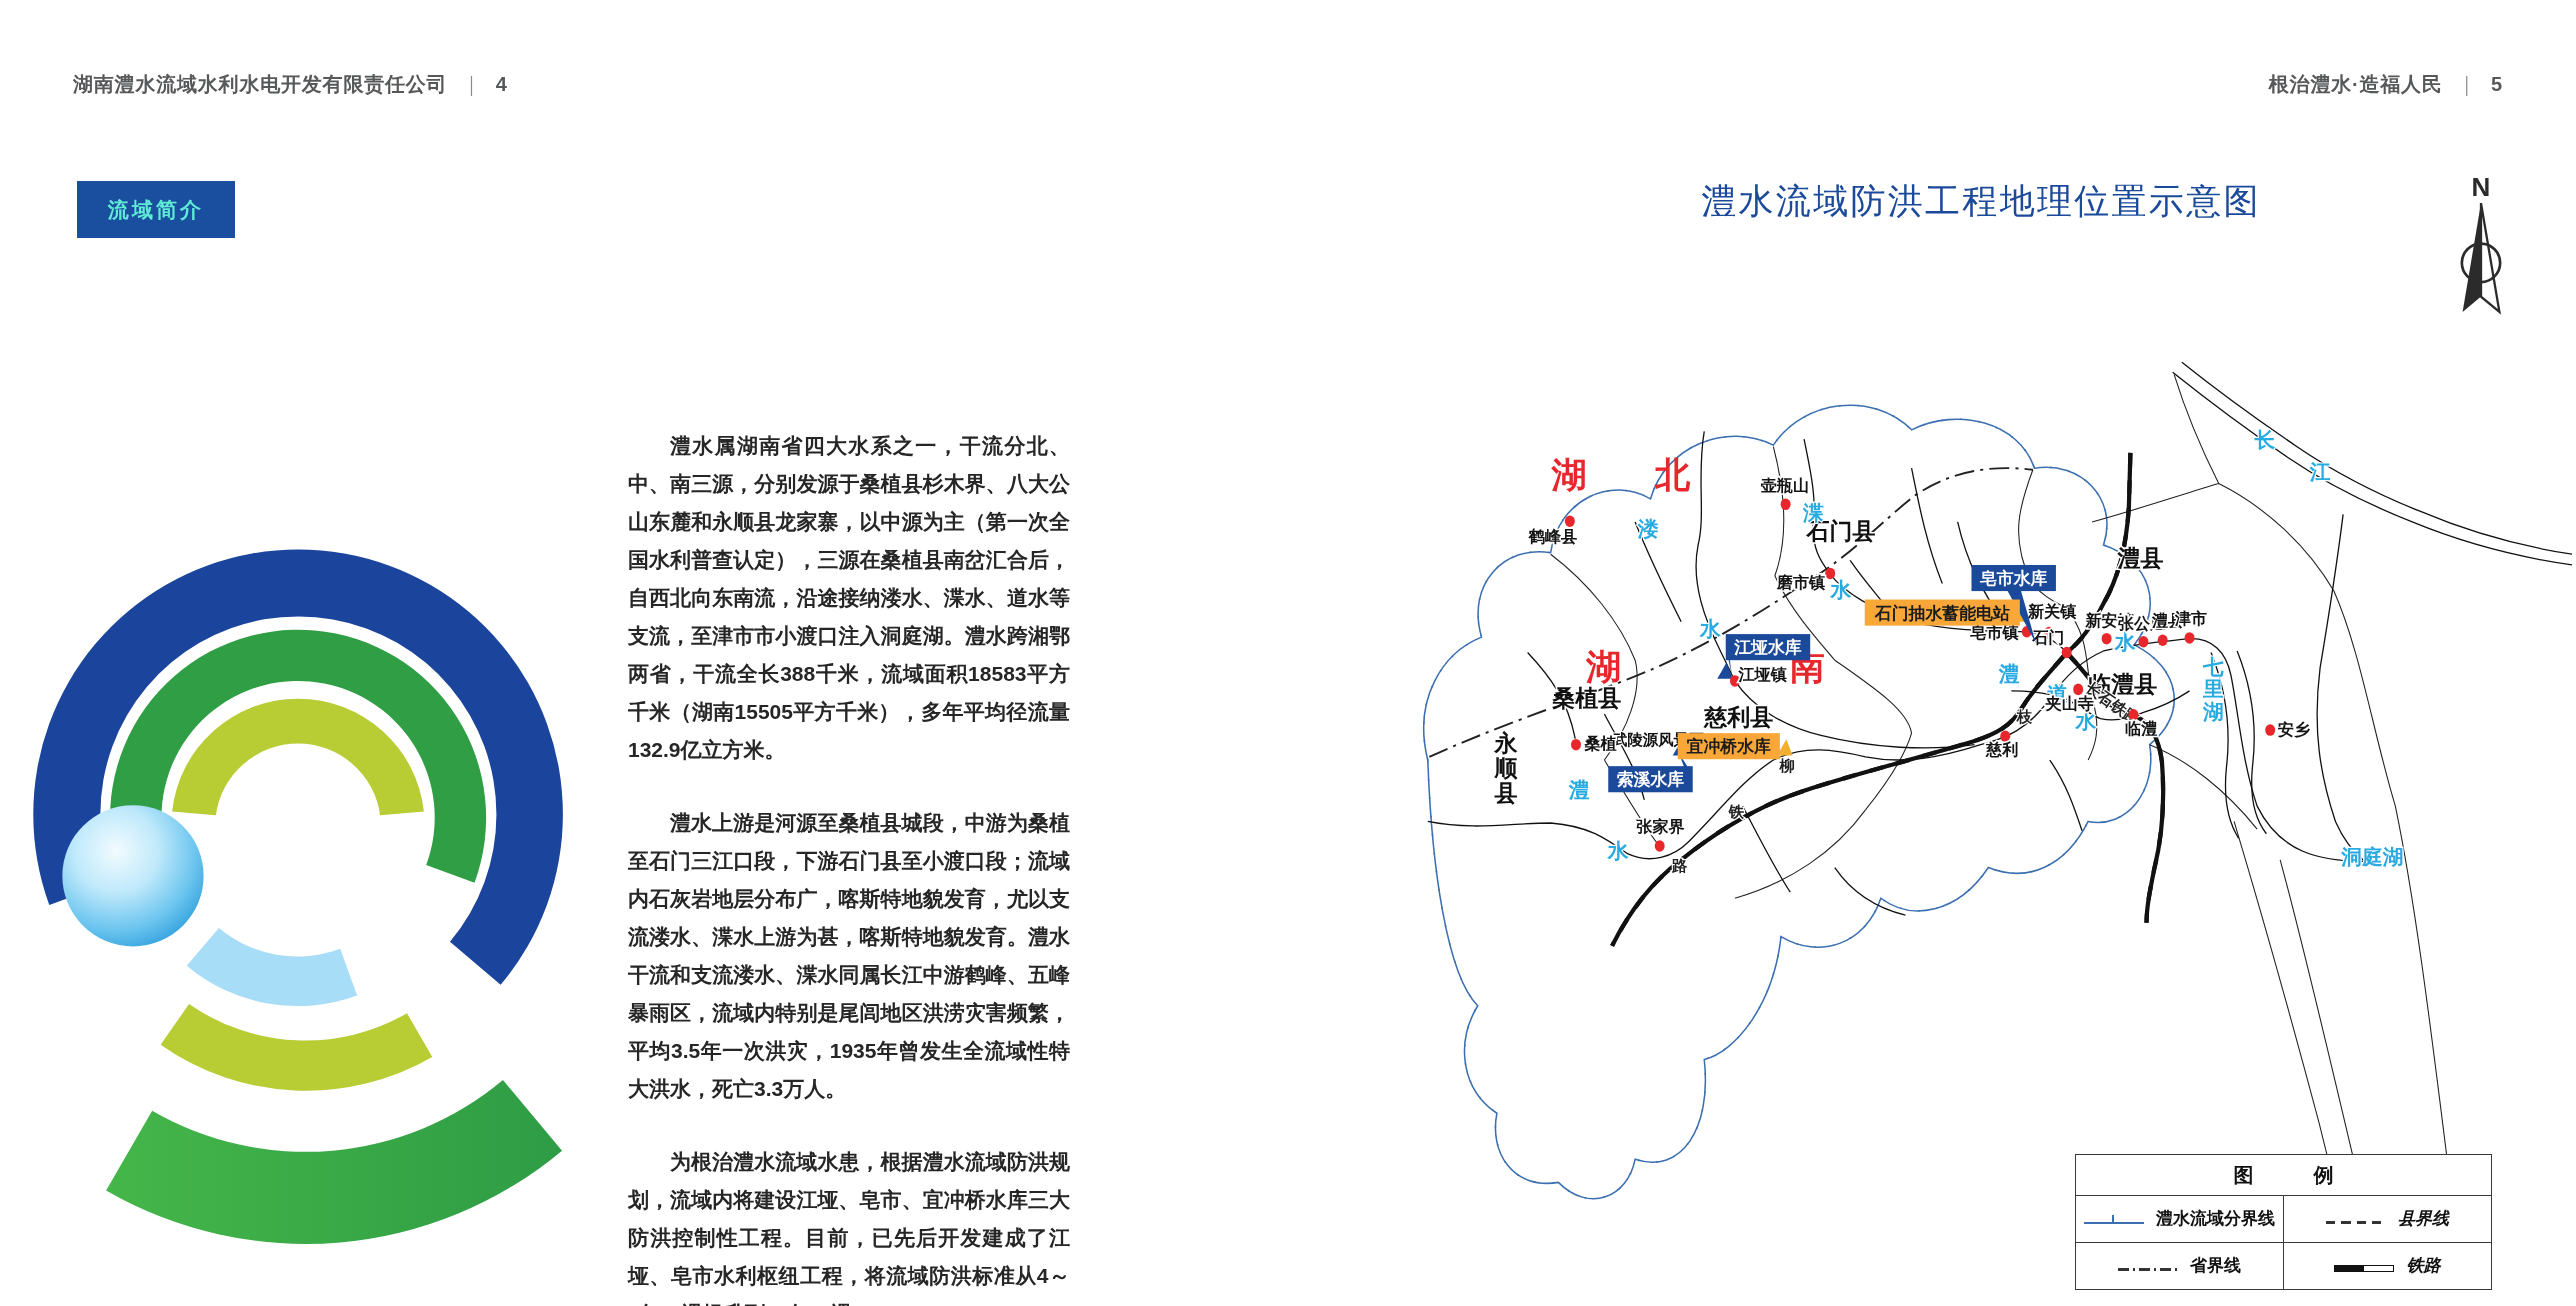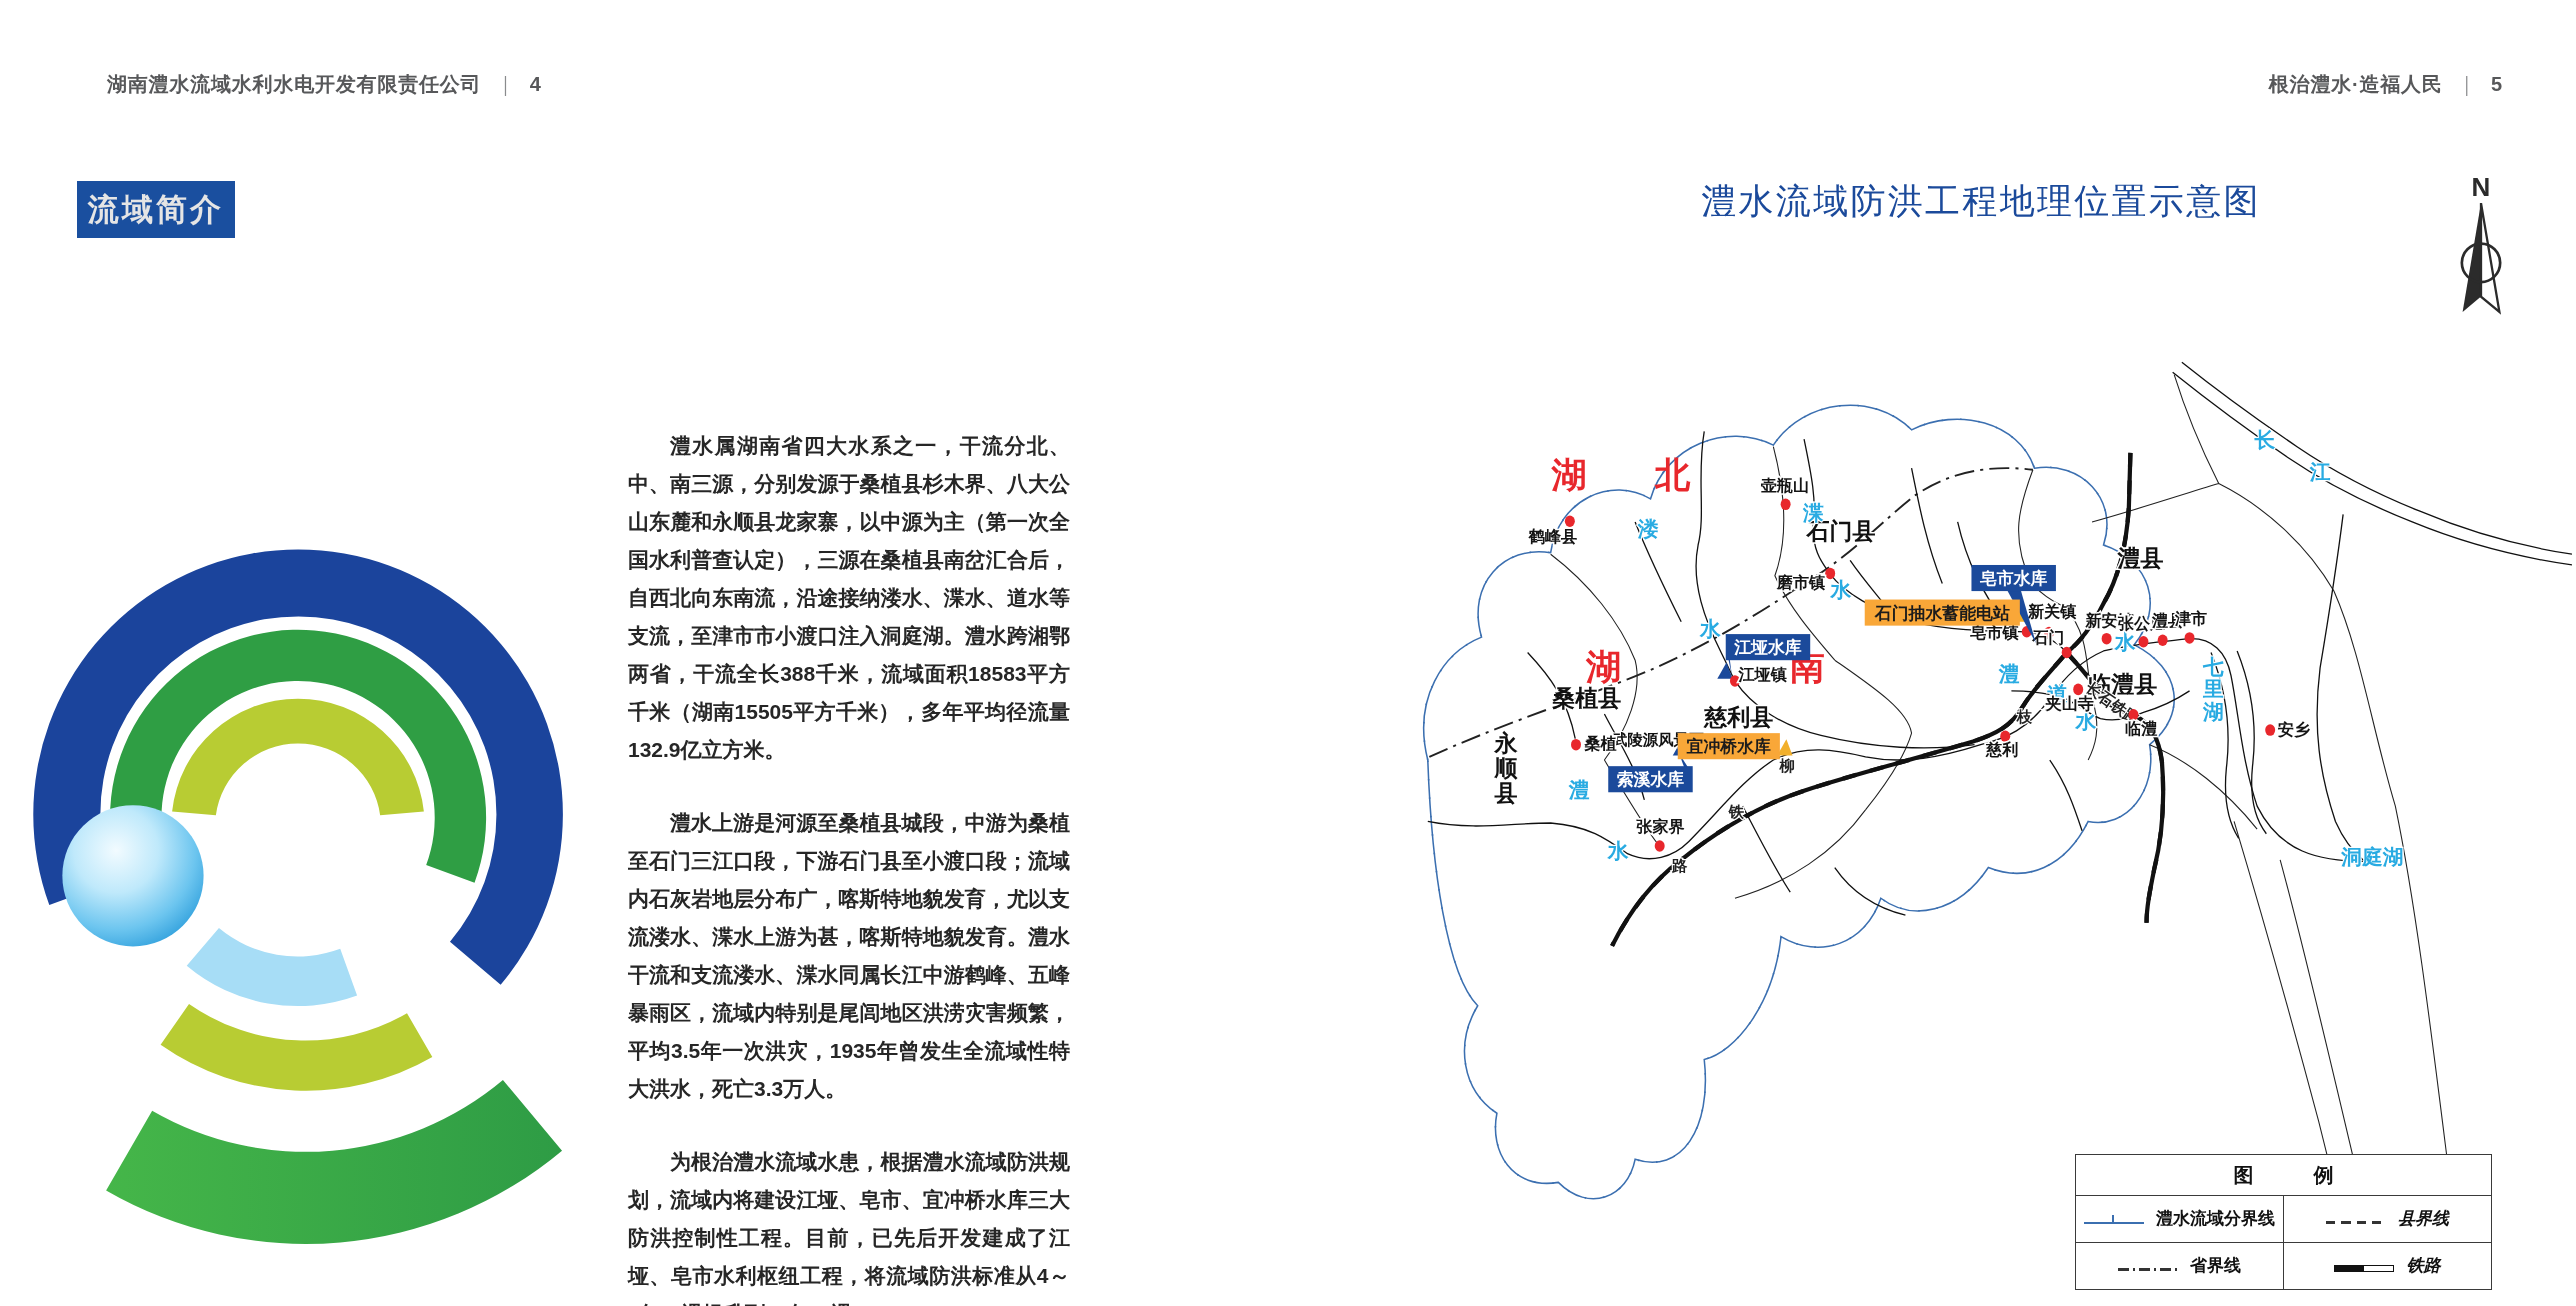--- a/index.html
+++ b/index.html
@@ -3,27 +3,27 @@
 <meta charset="utf-8">
 <style>
   html,body{margin:0;padding:0;background:#ffffff;}
   body{width:2576px;height:1306px;position:relative;overflow:hidden;
        font-family:"Liberation Sans","DejaVu Sans",sans-serif;color:#232323;}
   .page{position:absolute;inset:0;}
 
   
   .hdr{position:absolute;top:71px;font-size:20px;font-weight:bold;color:#57585a;letter-spacing:0.8px;white-space:nowrap;}
   .hdr .sep{margin:0 14px;color:#8a8b8d;font-weight:normal;}
-  .hdr-left{left:73px;margin-left:34px;}
+  .hdr-left{left:73px;}
   .hdr-right{right:73px;}
 
   
   .sec-title{position:absolute;left:77px;top:181px;width:158px;height:57px;background:#1a4f9f;
-             display:flex;align-items:center;justify-content:center;color:#e5e5e5;
-             font-size:31px;font-weight:bold;letter-spacing:3.1px;}
+             display:flex;align-items:center;justify-content:center;color:#5eead4;
+             font-size:21px;font-weight:bold;letter-spacing:3.1px;}
 
   
   .bodycol{position:absolute;left:628px;top:427px;width:442px;font-size:21px;line-height:38px;
            font-weight:bold;color:#262626;text-align:justify;}
   .bodycol p{margin:0 0 35px 0;text-indent:2em;}
 
   
   .logo{position:absolute;left:14px;top:415px;}
 
   

